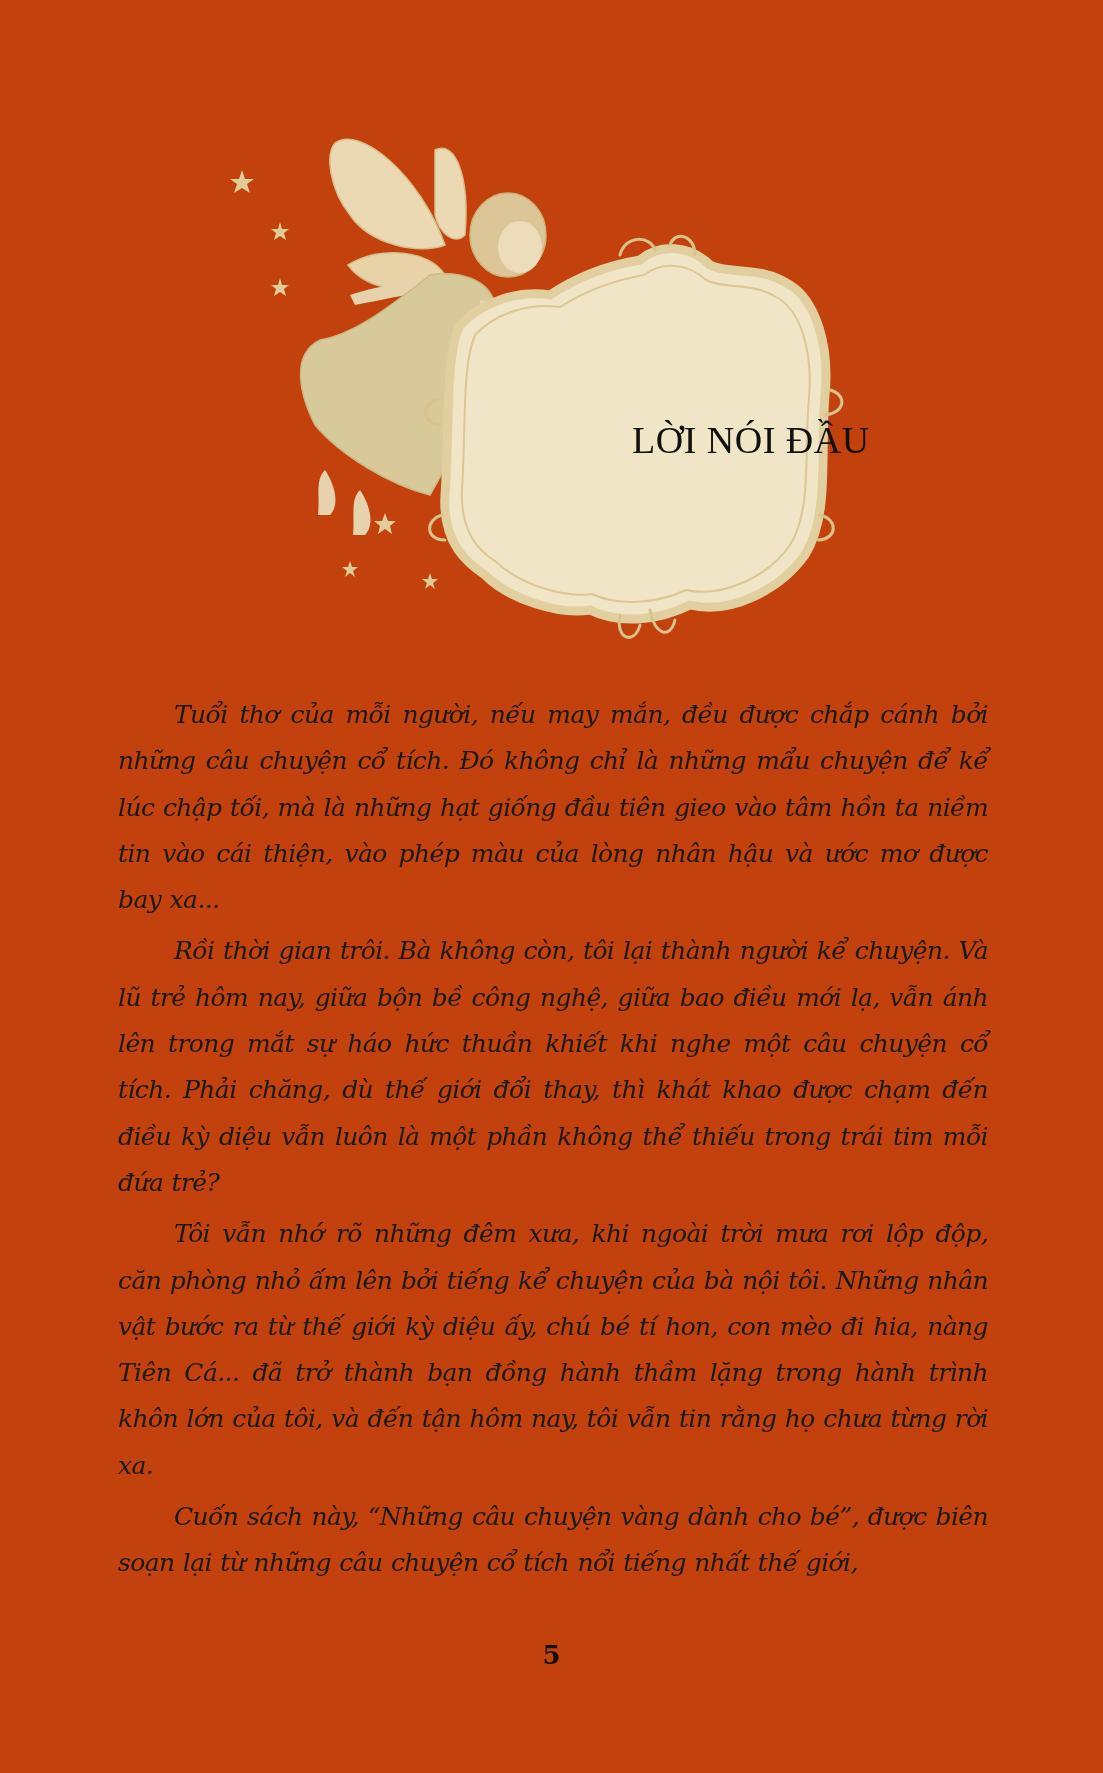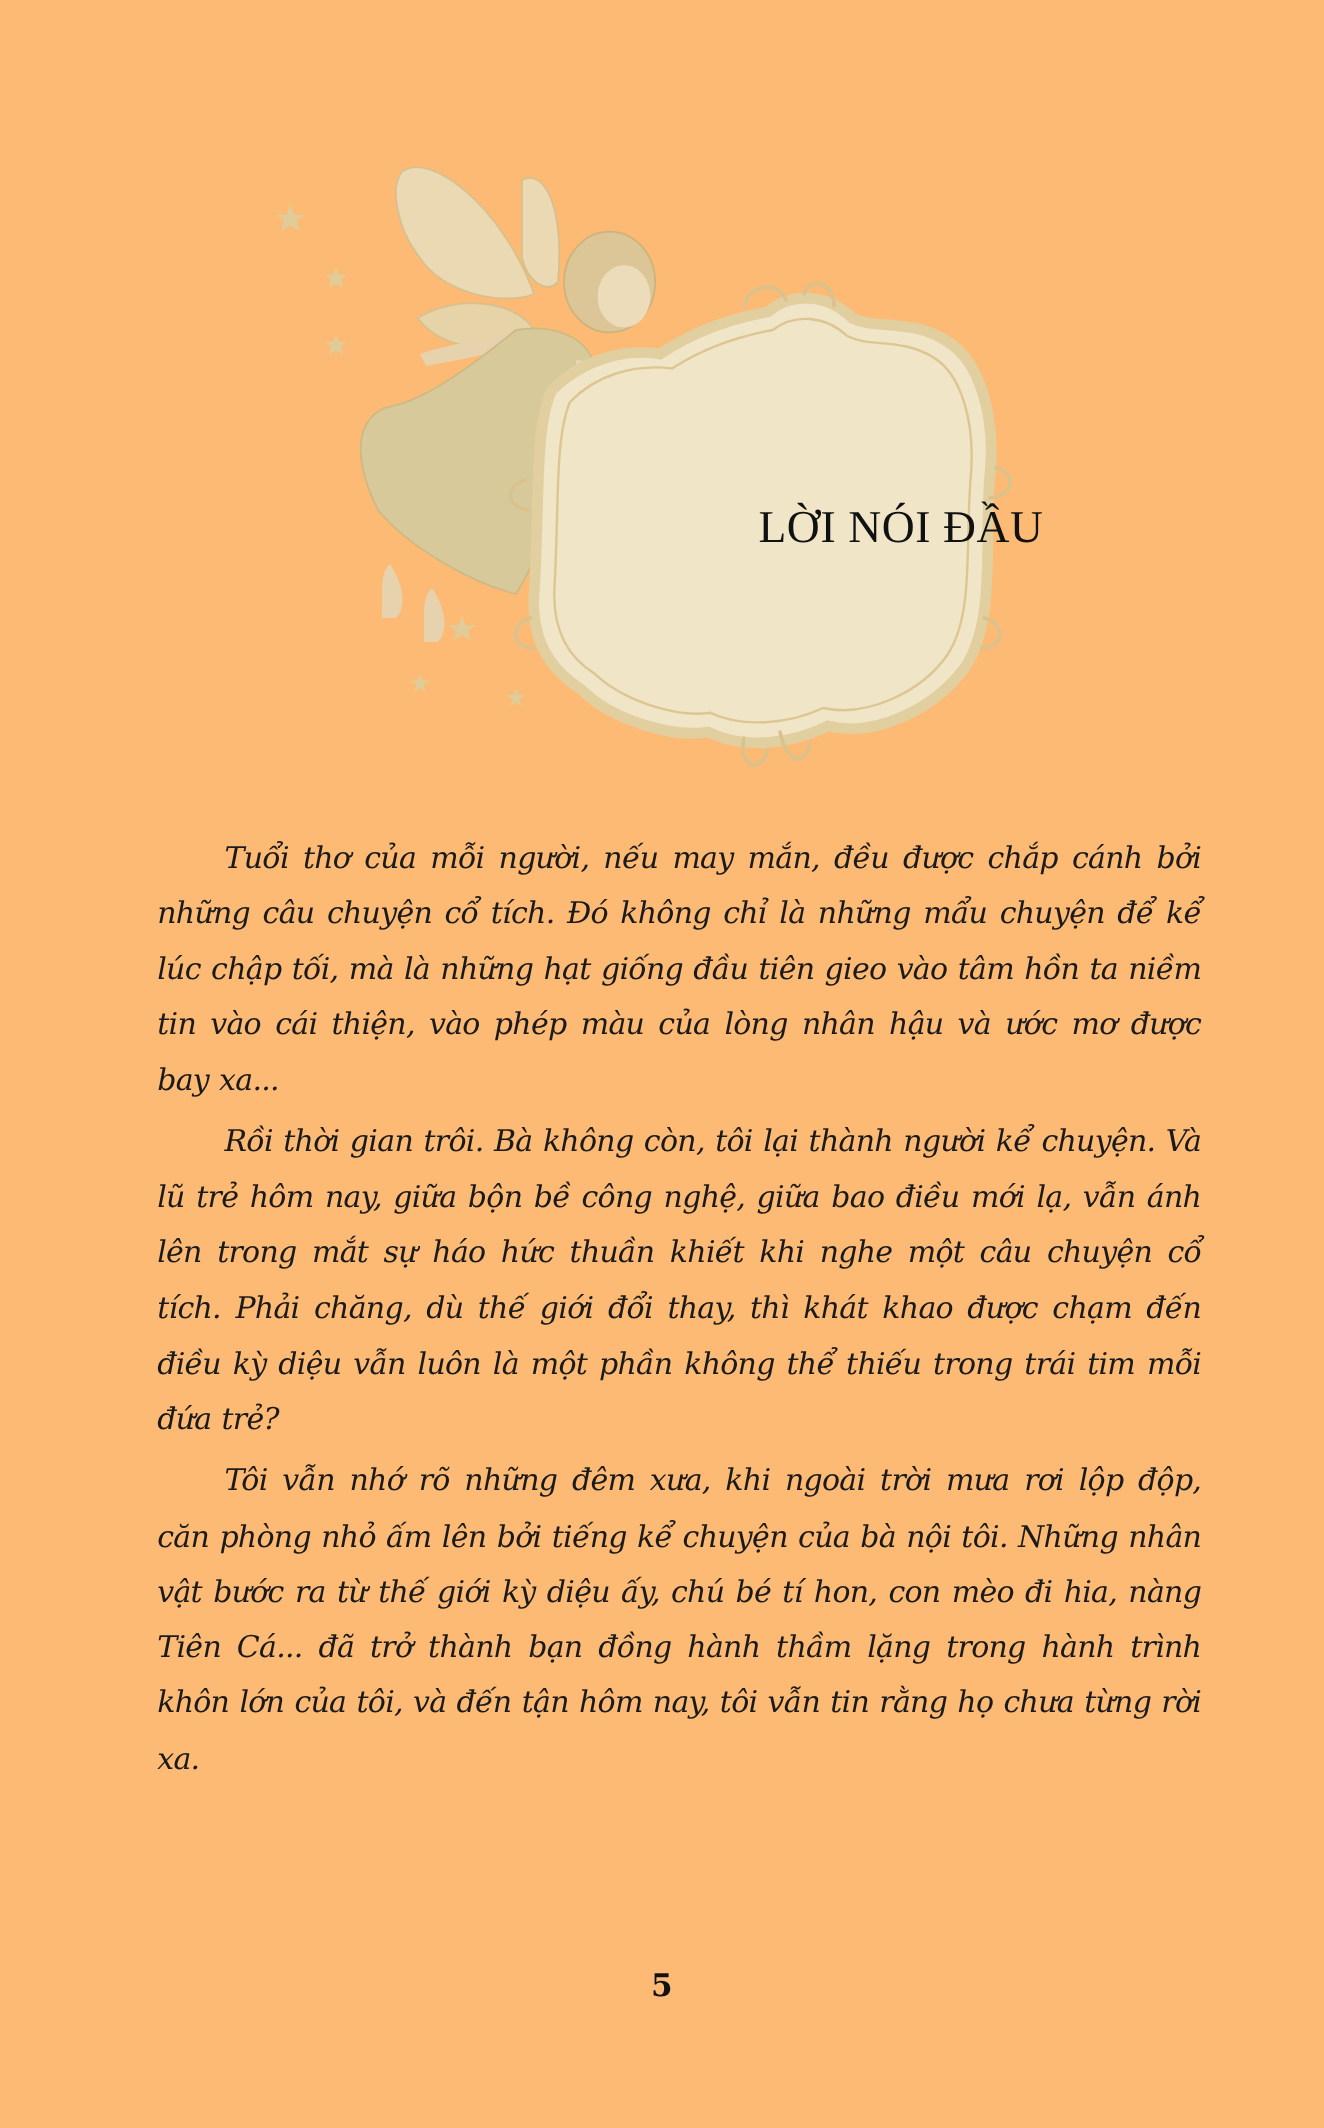--- a/index.html
+++ b/index.html
@@ -1,34 +1,34 @@
 <!DOCTYPE html>
 <html><head>
   <meta charset="utf-8">
   <style>
     html, body { margin: 0; padding: 0; background: #ffffff; }
     body { width: 1103px; height: 1773px; position: relative; overflow: hidden; }
-    .page { position: absolute; left: 0; top: 0; width: 1103px; height: 1773px; background: #fdba74; }
+    .page { position: absolute; left: 0; top: 0; width: 1103px; height: 1773px; background: #c2410c; }
 
     .illustration { position: absolute; left: 230px; top: 95px; width: 720px; height: 570px; }
     .illustration svg { position: absolute; left: 0; top: 0; }
 
     .title {
       position: absolute; left: 632px; top: 418px;
       font-family: "Liberation Serif", "DejaVu Serif", serif;
       font-size: 38px; color: #111111; letter-spacing: 0.5px;
       white-space: nowrap;
     }
 
     .body-text {
       position: absolute; left: 118px; top: 692px; width: 870px;
       font-family: "DejaVu Serif", "Liberation Serif", serif;
       font-style: italic; font-size: 25px; line-height: 46.3px;
       color: #1a1a1a; text-align: justify;
-      letter-spacing: -0.6px; word-spacing: 1px; margin-left: 13px;
+      letter-spacing: -0.6px; word-spacing: 1px;
     }
     .body-text p { margin: 0 0 5px 0; text-indent: 56px; }
 
     .page-number {
       position: absolute; left: 0; width: 1103px; top: 1640px; text-align: center;
       font-family: "DejaVu Serif", "Liberation Serif", serif; font-weight: bold;
       font-size: 26px; color: #111111;
     }
   </style>
 </head>
@@ -82,16 +82,17 @@
       </g>
     </svg>
   </div>
 
   <div class="title">LỜI NÓI ĐẦU</div>
 
   <div class="body-text">
     <p>Tuổi thơ của mỗi người, nếu may mắn, đều được chắp cánh bởi những câu chuyện cổ tích. Đó không chỉ là những mẩu chuyện để kể lúc chập tối, mà là những hạt giống đầu tiên gieo vào tâm hồn ta niềm tin vào cái thiện, vào phép màu của lòng nhân hậu và ước mơ được bay xa...</p>
     <p>Rồi thời gian trôi. Bà không còn, tôi lại thành người kể chuyện. Và lũ trẻ hôm nay, giữa bộn bề công nghệ, giữa bao điều mới lạ, vẫn ánh lên trong mắt sự háo hức thuần khiết khi nghe một câu chuyện cổ tích. Phải chăng, dù thế giới đổi thay, thì khát khao được chạm đến điều kỳ diệu vẫn luôn là một phần không thể thiếu trong trái tim mỗi đứa trẻ?</p>
     <p>Tôi vẫn nhớ rõ những đêm xưa, khi ngoài trời mưa rơi lộp độp, căn phòng nhỏ ấm lên bởi tiếng kể chuyện của bà nội tôi. Những nhân vật bước ra từ thế giới kỳ diệu ấy, chú bé tí hon, con mèo đi hia, nàng Tiên Cá... đã trở thành bạn đồng hành thầm lặng trong hành trình khôn lớn của tôi, và đến tận hôm nay, tôi vẫn tin rằng họ chưa từng rời xa.</p>
+    <p>Cuốn sách này, “Những câu chuyện vàng dành cho bé”, được biên soạn lại từ những câu chuyện cổ tích nổi tiếng nhất thế giới,</p>
   </div>
 
   <div class="page-number">5</div>
 </div>
 
 </body></html>

